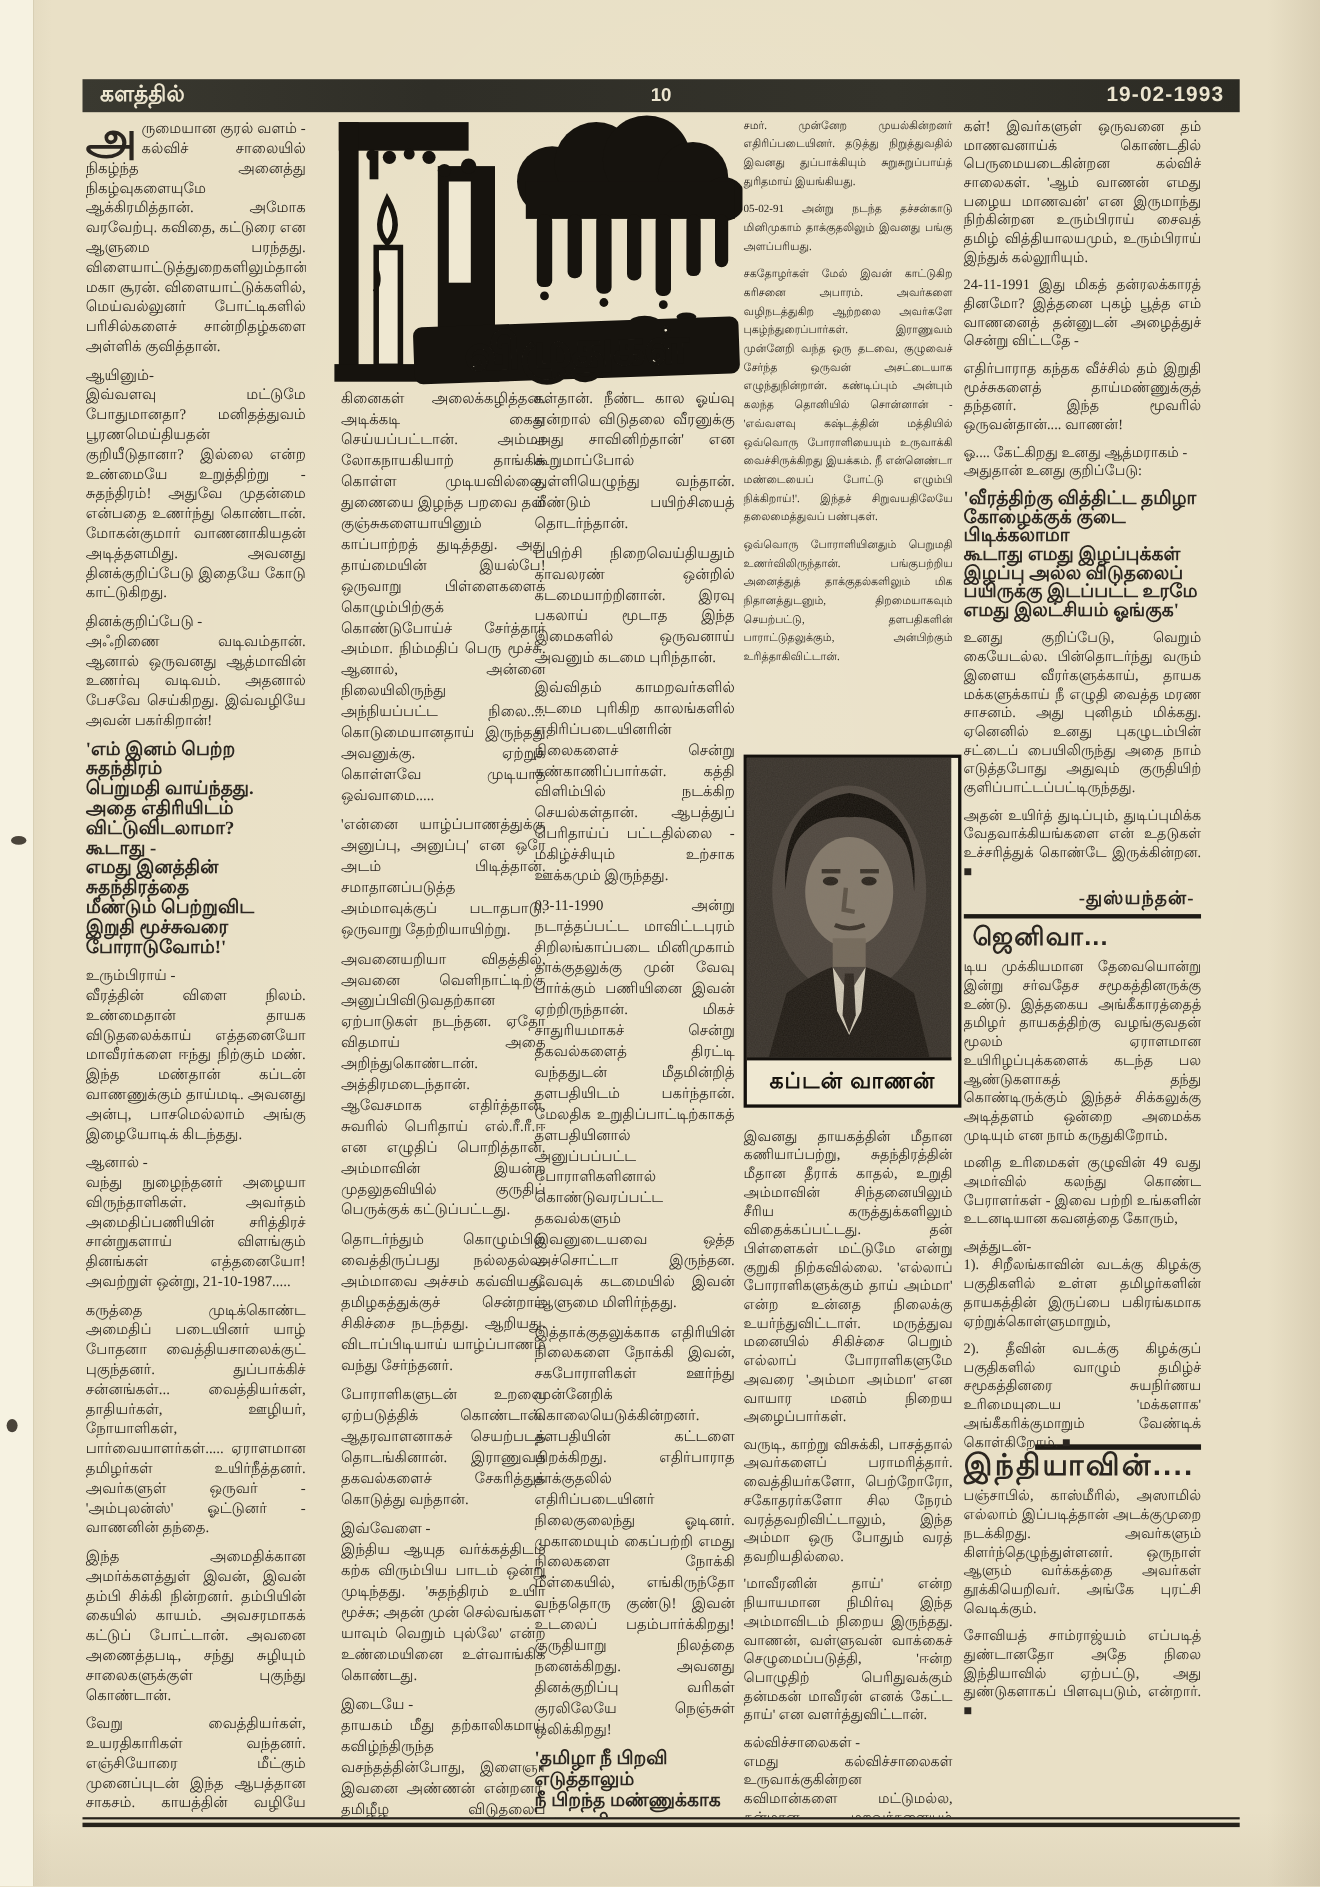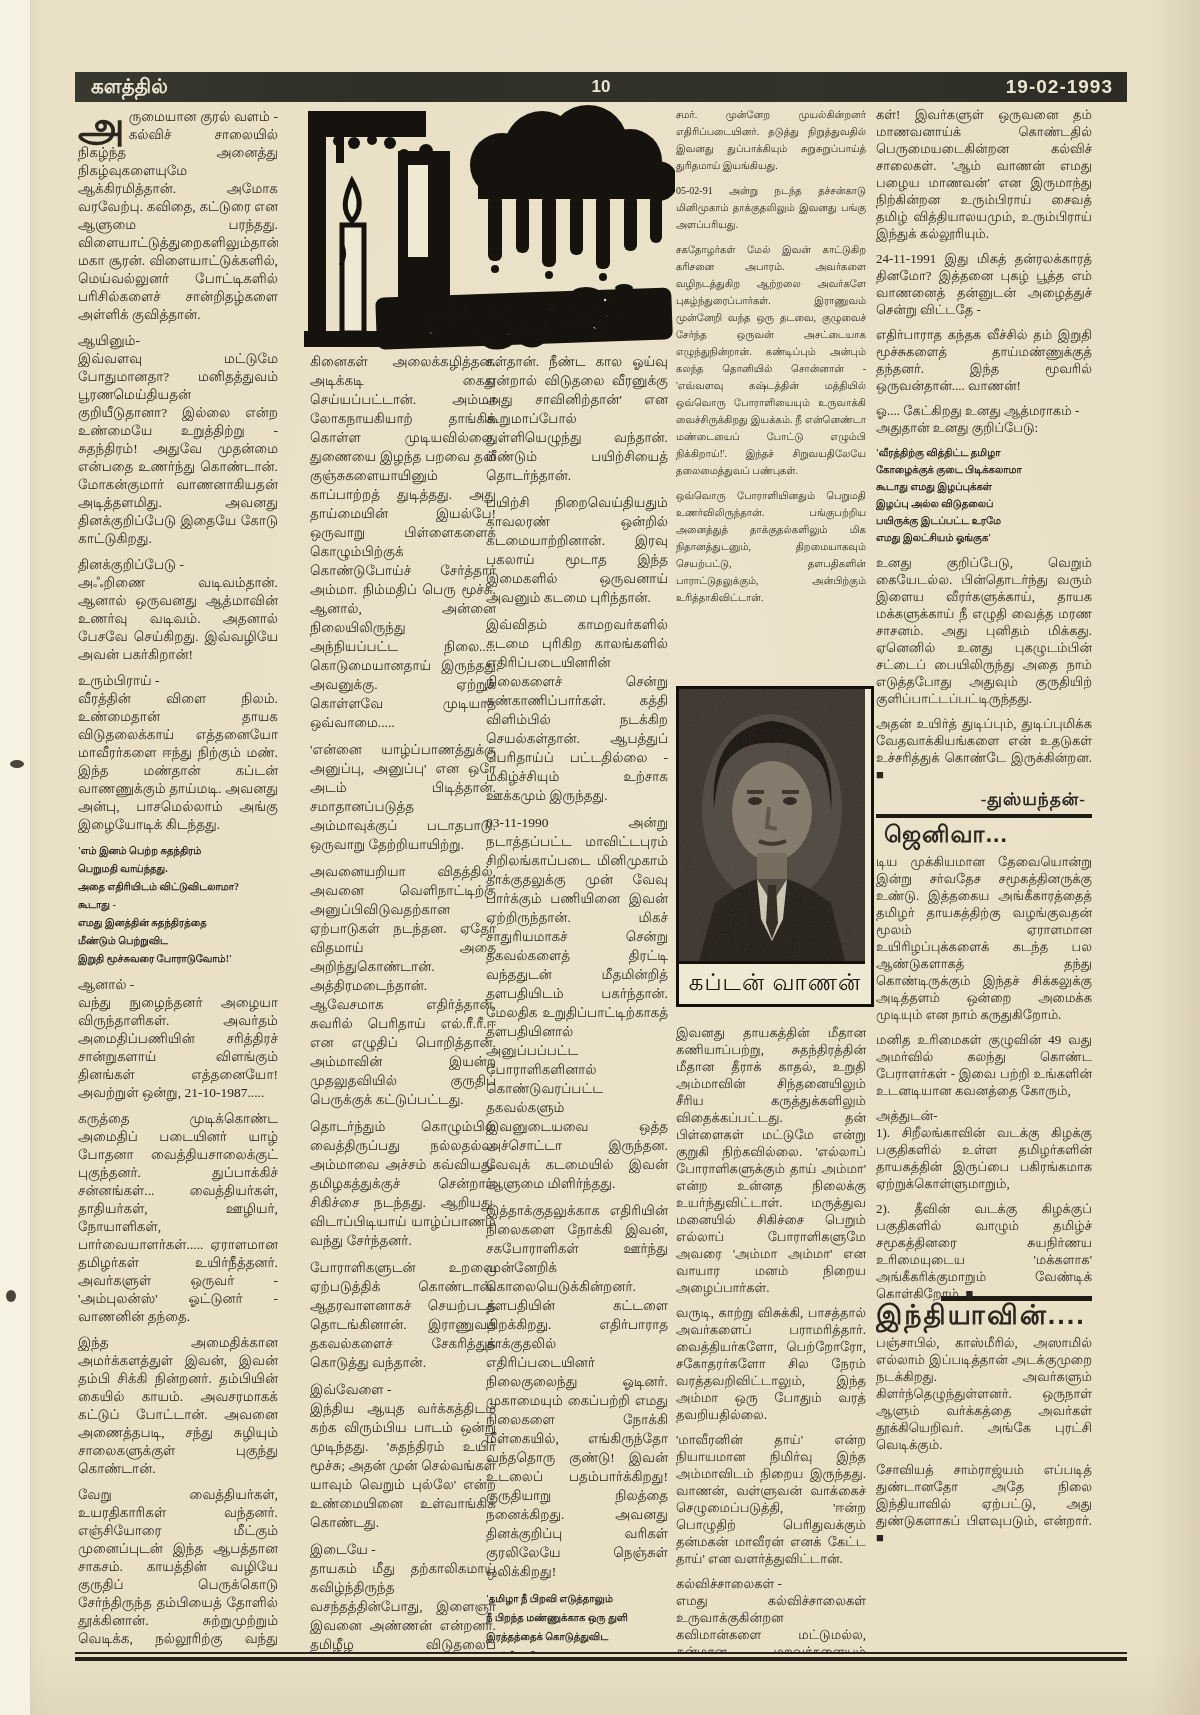--- a/index.html
+++ b/index.html
@@ -32,31 +32,31 @@
 
   
   .col{position:absolute;overflow:hidden;text-align:justify;}
   .para{margin:0 0 8px;white-space:pre-line;}
   #col1{left:78px;top:108px;width:200px;height:1540px;font-size:13.5px;line-height:18px;}
   #col2{left:290px;top:352px;width:186px;height:1300px;font-size:13.5px;line-height:19px;margin-left:20px;}
   #col3{left:486px;top:352px;width:182px;height:1300px;font-size:13.5px;line-height:19px;}
   #col4a{left:676px;top:106px;width:190px;height:576px;font-size:10px;line-height:17px;}
   #col4b{left:676px;top:1024px;width:190px;height:628px;font-size:13px;line-height:17px;}
   #col5{left:876px;top:106px;width:216px;height:1548px;font-size:13px;line-height:17px;}
-  .quote{font-weight:bold;text-align:left;font-size:10px;}
+  .quote{font-weight:bold;text-align:left;font-size:17px;}
   .dropcap{float:left;font-size:42px;line-height:34px;font-weight:bold;padding:2px 4px 0 0;font-family:"Liberation Serif",serif;}
 
   
   .masthead-art{position:absolute;left:280px;top:103px;width:395px;height:248px;}
 
   
   .photo-box{position:absolute;left:676px;top:686px;width:192px;border:3px solid #14110d;background:#efe8d2;}
   .photo-frame{display:block;border-bottom:3px solid #14110d;}
   .photo-caption{height:40px;display:flex;align-items:center;justify-content:center;
-    font-family:"Liberation Sans","DejaVu Sans",sans-serif;font-weight:normal;font-size:23px;letter-spacing:1px;color:#17130e;}
+    font-family:"Liberation Sans","DejaVu Sans",sans-serif;font-weight:bold;font-size:20px;letter-spacing:1px;color:#17130e;}
 
   
   .byline{text-align:right;font-weight:bold;font-size:17px;letter-spacing:1px;margin:4px 6px 6px 0;}
   .rule-thick{height:4px;background:#1e1b15;margin:4px 0 8px;}
   .sec-heading{font-family:"Liberation Sans","DejaVu Sans",sans-serif;font-weight:bold;
     font-size:23px;margin:4px 0 10px 8px;letter-spacing:1px;}
   .sec-heading.big{font-size:27px;margin-left:0;letter-spacing:2px;}
   .rule-partial{height:5px;background:#1e1b15;width:70%;margin:-14px 0 6px auto;}
 
   
@@ -128,29 +128,29 @@
     </g>
   </svg>
 </div>
 
 <div id="col1" class="col">
     <p class="para normal"><span class="dropcap">அ</span>ருமையான குரல் வளம் - கல்விச் சாலையில் நிகழ்ந்த அனைத்து நிகழ்வுகளையுமே ஆக்கிரமித்தான். அமோக வரவேற்பு. கவிதை, கட்டுரை என ஆளுமை பரந்தது. விளையாட்டுத்துறைகளிலும்தான் மகா சூரன். விளையாட்டுக்களில், மெய்வல்லுனர் போட்டிகளில் பரிசில்களைச் சான்றிதழ்களை அள்ளிக் குவித்தான்.</p>
     <p class="para normal">ஆயினும்-
 இவ்வளவு மட்டுமே போதுமானதா? மனிதத்துவம் பூரணமெய்தியதன் குறியீடுதானா? இல்லை என்ற உண்மையே உறுத்திற்று - சுதந்திரம்! அதுவே முதன்மை என்பதை உணர்ந்து கொண்டான். மோகன்குமார் வாணனாகியதன் அடித்தளமிது. அவனது தினக்குறிப்பேடு இதையே கோடு காட்டுகிறது.</p>
     <p class="para normal">தினக்குறிப்பேடு -
 அஃறிணை வடிவம்தான். ஆனால் ஒருவனது ஆத்மாவின் உணர்வு வடிவம். அதனால் பேசவே செய்கிறது. இவ்வழியே அவன் பகர்கிறான்!</p>
-    <p class="para normal">உரும்பிராய் -
-வீரத்தின் விளை நிலம். உண்மைதான் தாயக விடுதலைக்காய் எத்தனையோ மாவீரர்களை ஈந்து நிற்கும் மண். இந்த மண்தான் கப்டன் வாணணுக்கும் தாய்மடி. அவனது அன்பு, பாசமெல்லாம் அங்கு இழையோடிக் கிடந்தது.</p>
     <p class="para quote">'எம் இனம் பெற்ற சுதந்திரம்
 பெறுமதி வாய்ந்தது.
 அதை எதிரியிடம் விட்டுவிடலாமா?
 கூடாது -
 எமது இனத்தின் சுதந்திரத்தை
 மீண்டும் பெற்றுவிட
 இறுதி மூச்சுவரை போராடுவோம்!'</p>
+    <p class="para normal">உரும்பிராய் -
+வீரத்தின் விளை நிலம். உண்மைதான் தாயக விடுதலைக்காய் எத்தனையோ மாவீரர்களை ஈந்து நிற்கும் மண். இந்த மண்தான் கப்டன் வாணணுக்கும் தாய்மடி. அவனது அன்பு, பாசமெல்லாம் அங்கு இழையோடிக் கிடந்தது.</p>
     <p class="para normal">ஆனால் -
 வந்து நுழைந்தனர் அழையா விருந்தாளிகள். அவர்தம் அமைதிப்பணியின் சரித்திரச் சான்றுகளாய் விளங்கும் தினங்கள் எத்தனையோ! அவற்றுள் ஒன்று, 21-10-1987.....</p>
     <p class="para normal">கருத்தை முடிக்கொண்ட அமைதிப் படையினர் யாழ் போதனா வைத்தியசாலைக்குட் புகுந்தனர். துப்பாக்கிச் சன்னங்கள்... வைத்தியர்கள், தாதியர்கள், ஊழியர், நோயாளிகள், பார்வையாளர்கள்..... ஏராளமான தமிழர்கள் உயிர்நீத்தனர். அவர்களுள் ஒருவர் - 'அம்புலன்ஸ்' ஓட்டுனர் - வாணனின் தந்தை.</p>
     <p class="para normal">இந்த அமைதிக்கான அமர்க்களத்துள் இவன், இவன் தம்பி சிக்கி நின்றனர். தம்பியின் கையில் காயம். அவசரமாகக் கட்டுப் போட்டான். அவனை அணைத்தபடி, சந்து சுழியும் சாலைகளுக்குள் புகுந்து கொண்டான்.</p>
     <p class="para normal">வேறு வைத்தியர்கள், உயரதிகாரிகள் வந்தனர். எஞ்சியோரை மீட்கும் முனைப்புடன் இந்த ஆபத்தான சாகசம். காயத்தின் வழியே குருதிப் பெருக்கொடு சேர்ந்திருந்த தம்பியைத் தோளில் தூக்கினான். சுற்றுமுற்றும் வெடிக்க, நல்லூரிற்கு வந்து சேர்ந்தான். தம்பிக்குச் சிகிச்சை கட்டிக்கொண்டு தாயாரைச் சென்றடைந்தான்.</p>
   </div>
 <div id="col2" class="col">
     <p class="para normal">கினைகள் அலைக்கழித்தன. அடிக்கடி கைது செய்யப்பட்டான். அம்மா லோகநாயகியாற் தாங்கிக் கொள்ள முடியவில்லை. துணையை இழந்த பறவை தன் குஞ்சுகளையாயினும் காப்பாற்றத் துடித்தது. அது தாய்மையின் இயல்பே! ஒருவாறு பிள்ளைகளைக் கொழும்பிற்குக் கொண்டுபோய்ச் சேர்த்தார் அம்மா. நிம்மதிப் பெரு மூச்சு. ஆனால், அன்னை நிலையிலிருந்து அந்நியப்பட்ட நிலை..... கொடுமையானதாய் இருந்தது அவனுக்கு. ஏற்றுக் கொள்ளவே முடியாத ஒவ்வாமை.....</p>
     <p class="para normal">'என்னை யாழ்ப்பாணத்துக்கு அனுப்பு, அனுப்பு' என ஒரே அடம் பிடித்தான். சமாதானப்படுத்த அம்மாவுக்குப் படாதபாடு. ஒருவாறு தேற்றியாயிற்று.</p>
     <p class="para normal">அவனையறியா விதத்தில், அவனை வெளிநாட்டிற்கு அனுப்பிவிடுவதற்கான ஏற்பாடுகள் நடந்தன. ஏதோ விதமாய் அதை அறிந்துகொண்டான். அத்திரமடைந்தான். ஆவேசமாக எதிர்த்தான். சுவரில் பெரிதாய் எல்.ரீ.ரீ.ஈ என எழுதிப் பொறித்தான். அம்மாவின் இயன்ற முதலுதவியில் குருதிப் பெருக்குக் கட்டுப்பட்டது.</p>

